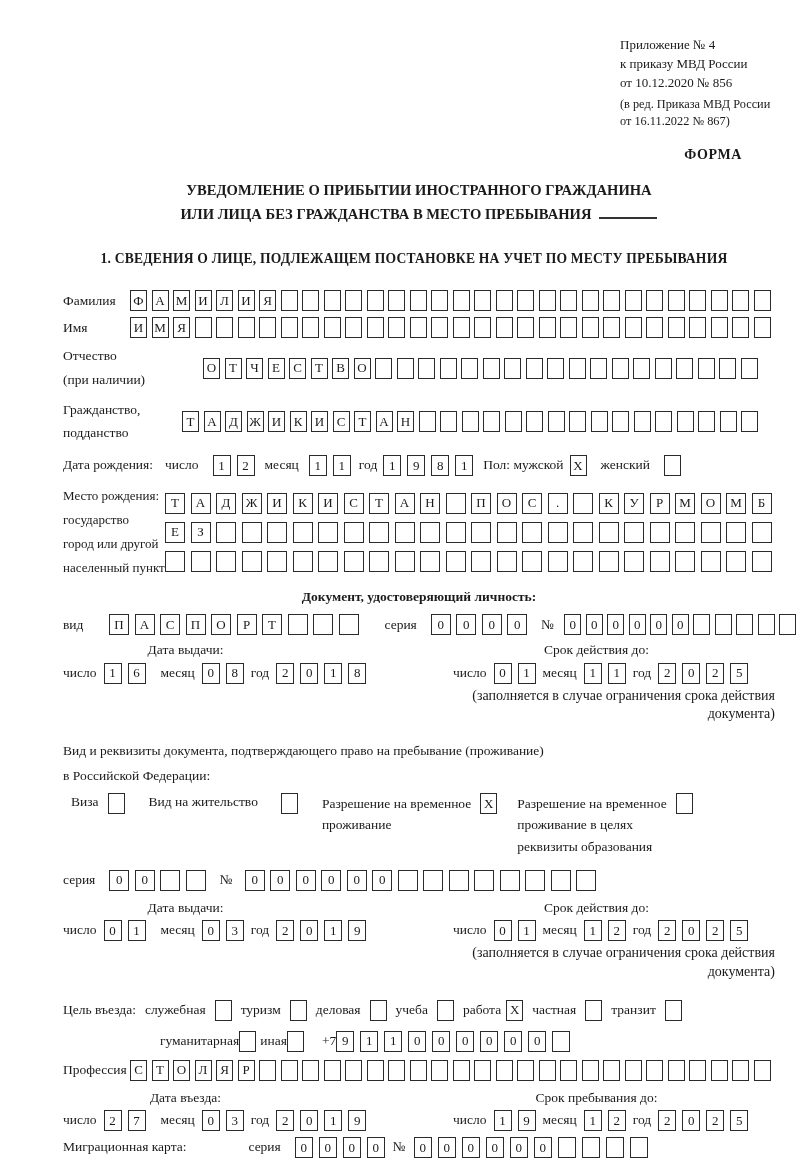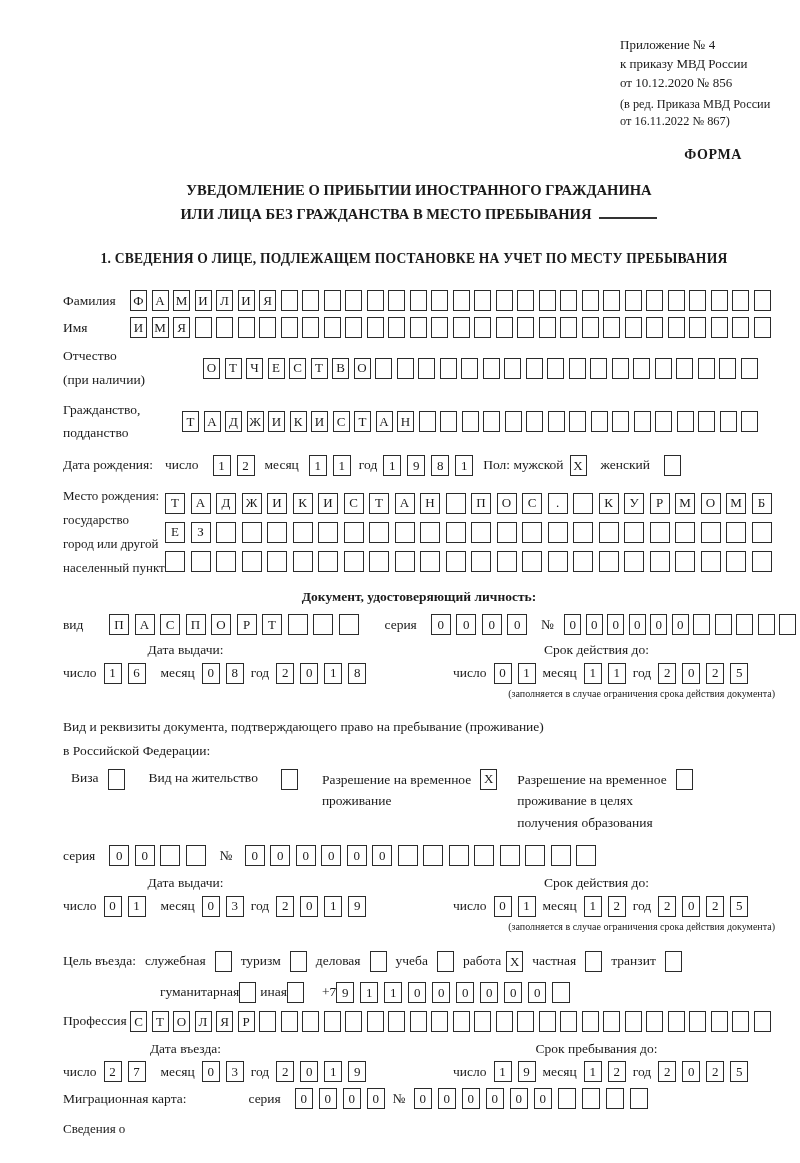--- a/index.html
+++ b/index.html
@@ -30,21 +30,21 @@
   .lg .box{width:20px;}
   .dt .box{width:18px;}
 
   .center-bold{text-align:center;font-weight:bold;font-size:13.5px;margin:8px 0 8px 0;}
   .dates{display:flex;margin-bottom:4px;}
   .dates .dcol{display:flex;flex-direction:column;}
   .dates .dcol.left{width:355px;flex:none;}
   .dates .dcol.right{flex:1;}
   .dhead{text-align:center;margin-bottom:3px;}
   .dline{display:flex;align-items:center;gap:7px;}
-  .note{font-size:10px;text-align:right;margin-top:3px;margin-bottom:8px;}
+  .note{font-size:14px;text-align:right;margin-top:3px;margin-bottom:8px;}
   .para{margin:10px 0 2px 0;}
   .cbgroup{display:flex;align-items:flex-start;margin:8px 0 12px 8px;}
   .cbitem{display:flex;align-items:flex-start;gap:9px;}
   .cblabel{text-align:left;line-height:1.6;}
   .purpose{display:flex;align-items:center;gap:9px;flex-wrap:nowrap;margin-top:10px;}
   .purpose2{display:flex;align-items:center;margin:10px 0 8px 97px;}
   .gap-l{margin-left:26px;}
   .gap-m{margin-left:14px;}
   .mcol{display:flex;flex-direction:column;gap:8px;}
   .spacer-sm{height:4px;}
@@ -448,21 +448,21 @@
         <span>проживание</span>
       </span>
       <span class="boxes">
           <span class="box">X</span>
         </span>
     </span>
     <span class="cbitem" style="margin-left:20px;">
       <span class="cblabel">
         <span>Разрешение на временное</span><br>
         <span>проживание в целях</span><br>
-        <span>получения образования</span>
+        <span>реквизиты образования</span>
       </span>
       <span class="boxes">
           <span class="box"></span>
         </span>
     </span>
   </div>
 
   <div class="row" style="align-items:center;margin-top:4px;">
     <span class="lbl">серия</span>
     <span class="boxes lg" style="margin-left:14px;">

